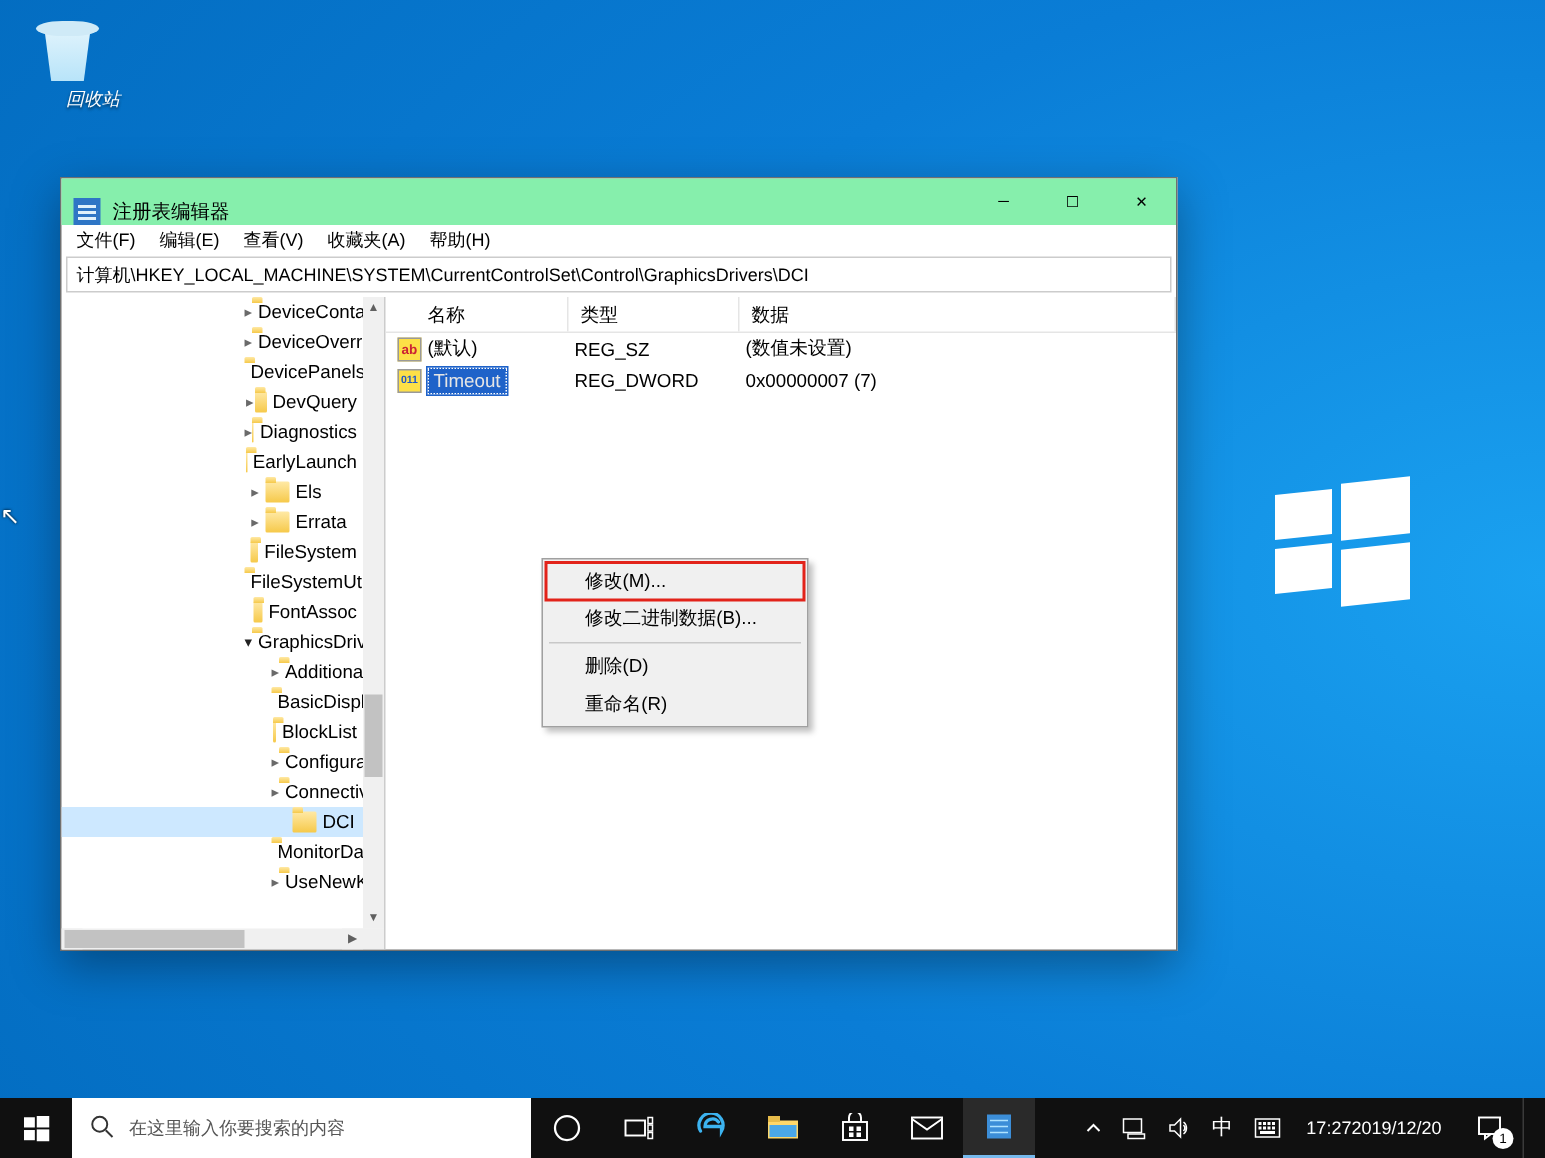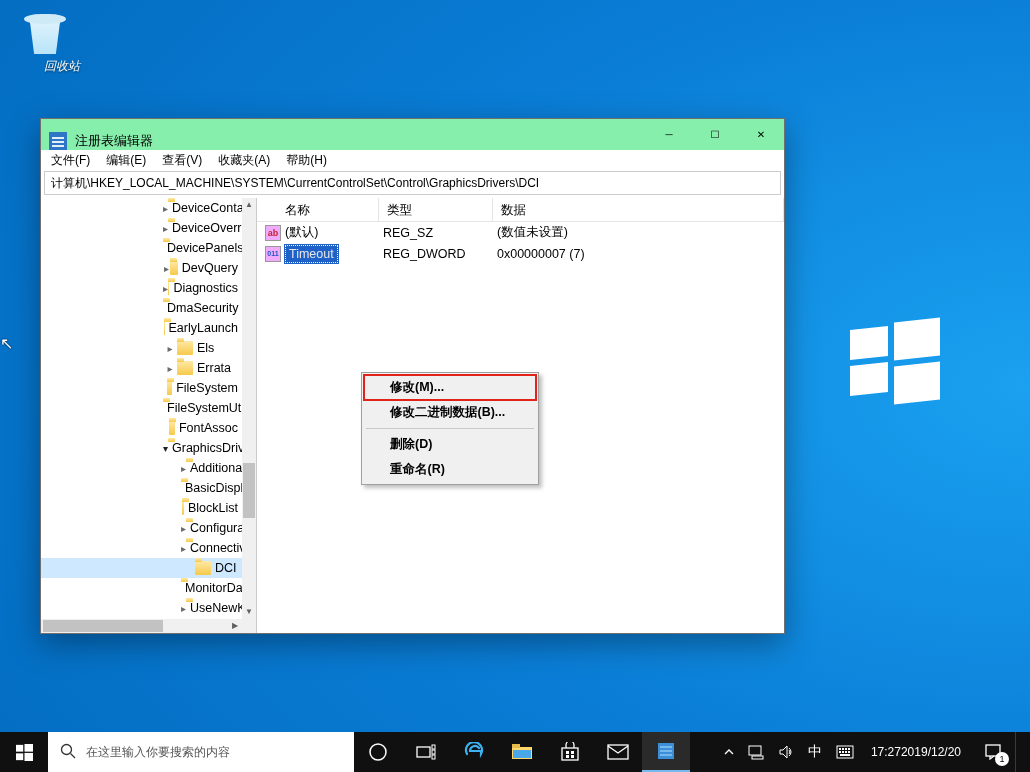--- a/index.html
+++ b/index.html
@@ -66,27 +66,27 @@
 .list-header .col { padding: 4px 8px; border-right: 1px solid #e5e5e5; }
 .col.name { width: 122px; padding-left: 28px; }
 .col.type { width: 114px; }
 .col.data { flex: 1; }
 .list-rows { }
 .list-row { display: flex; align-items: center; height: 21px; padding-left: 4px; }
 .list-row .cell { padding: 0 4px; }
 .list-row .cell.name { width: 118px; display: flex; align-items: center; gap: 4px; }
 .list-row .cell.type { width: 114px; }
 .list-row .cell.data { flex: 1; }
-.vicon { width: 16px; height: 16px; border: 1px solid #999; background: #f0abfc; display: flex; align-items: center; justify-content: center; font-size: 9px; font-weight: bold; }
+.vicon { width: 16px; height: 16px; border: 1px solid #999; background: #fde047; display: flex; align-items: center; justify-content: center; font-size: 9px; font-weight: bold; }
 .vicon.sz { color: #c23; }
 .vicon.dw { color: #1f57c7; font-size: 7px; }
 .list-row.selected .valname { background: #1e62c9; color: #e5e5e5; padding: 1px 3px; border: 1px dotted #fff; outline: 1px solid #1e62c9; }
 
 
-.context-menu { position: absolute; left: 280px; top: 130px; width: 178px; background: #f0f0f0; border: 1px solid #a0a0a0; box-shadow: 3px 3px 4px rgba(0,0,0,.25); font-size: 12.5px; padding: 2px; font-weight: bold; }
+.context-menu { position: absolute; left: 280px; top: 130px; width: 178px; background: #f0f0f0; border: 1px solid #a0a0a0; box-shadow: 3px 3px 4px rgba(0,0,0,.25); font-size: 12.5px; padding: 2px; }
 .context-menu .item { padding: 4px 10px 4px 26px; position: relative; }
 .context-menu hr { border: none; border-top: 1px solid #c8c8c8; margin: 3px 2px; }
 .context-menu .item.highlight { outline: 2px solid #e2231a; outline-offset: -1px; }
 
 
 .taskbar { position: absolute; left: 0; right: 0; bottom: 0; height: 40px; background: #101010; display: flex; align-items: stretch; color: #fff; font-size: 12px; }
 .taskbar .start { width: 48px; display: flex; align-items: center; justify-content: center; }
 .taskbar .start svg { width: 17px; height: 17px; }
 .taskbar .search { width: 306px; background: #fff; color: #555; display: flex; align-items: center; gap: 10px; padding: 0 12px; }
 .taskbar .search .sicon { color: #333; }
@@ -167,27 +167,20 @@
                   <span class="arrow">▸</span>
                   <span class="folder"></span>
                   <span class="label">DevQuery</span>
                 </div>
               </li>
               <li class="lvl3">
                 <div class="row">
                   <span class="arrow">▸</span>
                   <span class="folder"></span>
                   <span class="label">Diagnostics</span>
-                </div>
-              </li>
-              <li class="lvl3">
-                <div class="row">
-                  <span class="arrow"></span>
-                  <span class="folder"></span>
-                  <span class="label">DmaSecurity</span>
                 </div>
               </li>
               <li class="lvl3">
                 <div class="row">
                   <span class="arrow"></span>
                   <span class="folder"></span>
                   <span class="label">EarlyLaunch</span>
                 </div>
               </li>
               <li class="lvl3">

